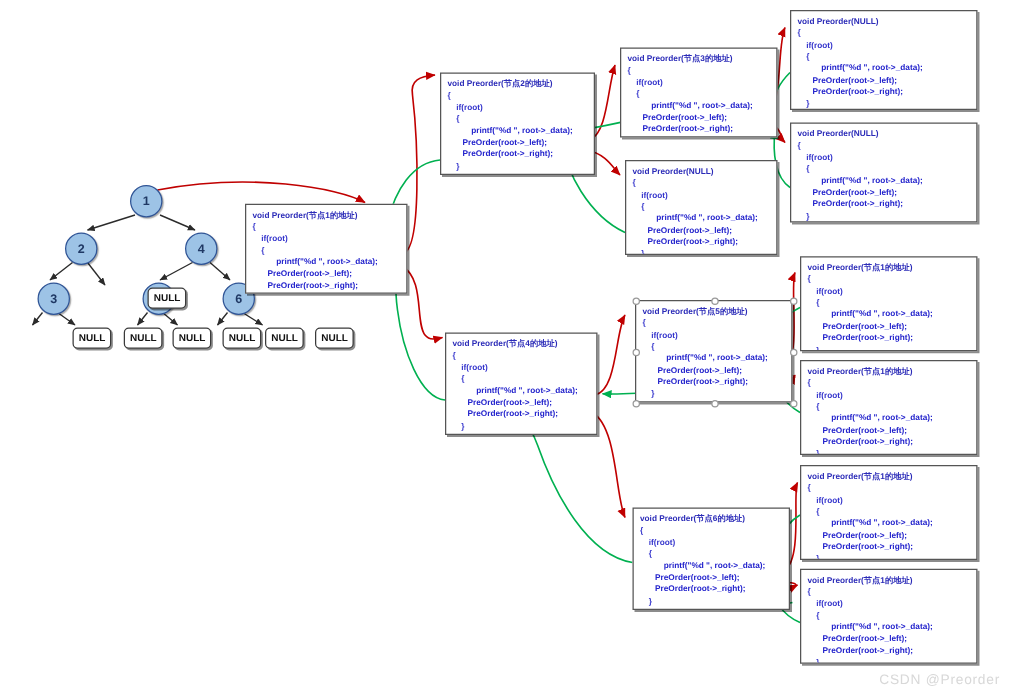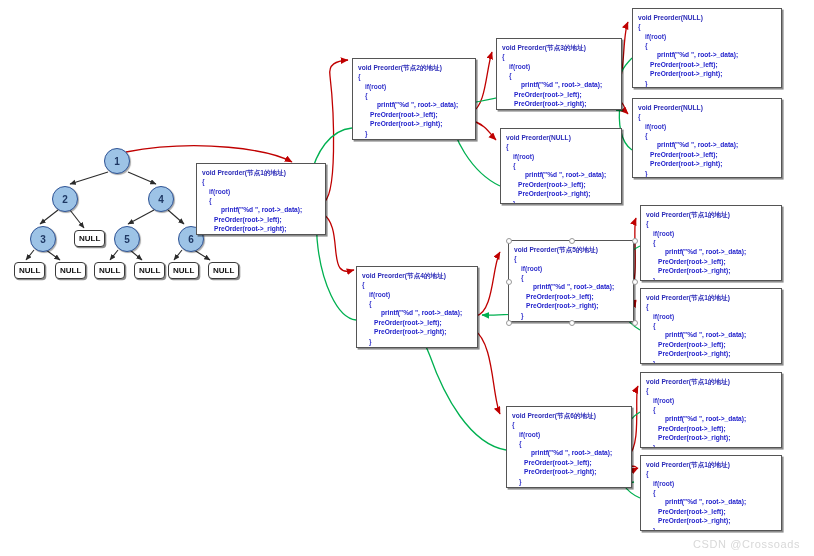--- a/index.html
+++ b/index.html
@@ -17,20 +17,21 @@
     display:flex;align-items:center;justify-content:center;
     font-size:10px;font-weight:bold;color:#1f3864;
     box-shadow:1px 1px 1px rgba(0,0,0,.35);
   }
   .nullbox{
     position:absolute;height:15px;border-radius:4px;
     background:#ffffff;border:1.3px solid #3a3a3a;
     display:flex;align-items:center;justify-content:center;
     font-size:8px;font-weight:bold;color:#111;padding:0 4px;
     box-shadow:1.3px 1.3px 0 rgba(0,0,0,.45);
+    margin-left:44px;
   }
 
   
   .codebox{
     position:absolute;background:#ffffff;border:1.1px solid #555;
     box-shadow:1.6px 1.6px 0 rgba(0,0,0,.45);
     font-family:"Liberation Sans","DejaVu Sans",sans-serif;
     font-size:6.6px;line-height:1.42;color:#3333cc;
     padding:4px 5px 4px 5px;box-sizing:border-box;overflow:hidden;
     white-space:pre;font-weight:bold;
@@ -175,14 +176,14 @@
       <div class="handle" style="left: 505.5px; top: 319.5px;"></div>
       <div class="handle" style="left: 568.5px; top: 319.5px;"></div>
       <div class="handle" style="left: 631.5px; top: 319.5px;"></div>
       <div class="codebox" style="left: 640px; top: 205px; width: 142px; height: 76px;"><div class="sig">void Preorder(节点1的地址)</div><div class="brace">{</div><div class="ind1 kw">if(root)</div><div class="ind1 brace">{</div><div class="ind3 stmt">printf("%d ", root-&gt;_data);</div><div class="ind2 stmt">PreOrder(root-&gt;_left);</div><div class="ind2 stmt">PreOrder(root-&gt;_right);</div><div class="ind1 brace">}</div></div>
       <div class="codebox" style="left: 640px; top: 288px; width: 142px; height: 76px;"><div class="sig">void Preorder(节点1的地址)</div><div class="brace">{</div><div class="ind1 kw">if(root)</div><div class="ind1 brace">{</div><div class="ind3 stmt">printf("%d ", root-&gt;_data);</div><div class="ind2 stmt">PreOrder(root-&gt;_left);</div><div class="ind2 stmt">PreOrder(root-&gt;_right);</div><div class="ind1 brace">}</div></div>
       <div class="codebox" style="left: 506px; top: 406px; width: 126px; height: 82px;"><div class="sig">void Preorder(节点6的地址)</div><div class="brace">{</div><div class="ind1 kw">if(root)</div><div class="ind1 brace">{</div><div class="ind3 stmt">printf("%d ", root-&gt;_data);</div><div class="ind2 stmt">PreOrder(root-&gt;_left);</div><div class="ind2 stmt">PreOrder(root-&gt;_right);</div><div class="ind1 brace">}</div><div class="brace">}</div></div>
       <div class="codebox" style="left: 640px; top: 372px; width: 142px; height: 76px;"><div class="sig">void Preorder(节点1的地址)</div><div class="brace">{</div><div class="ind1 kw">if(root)</div><div class="ind1 brace">{</div><div class="ind3 stmt">printf("%d ", root-&gt;_data);</div><div class="ind2 stmt">PreOrder(root-&gt;_left);</div><div class="ind2 stmt">PreOrder(root-&gt;_right);</div><div class="ind1 brace">}</div></div>
       <div class="codebox" style="left: 640px; top: 455px; width: 142px; height: 76px;"><div class="sig">void Preorder(节点1的地址)</div><div class="brace">{</div><div class="ind1 kw">if(root)</div><div class="ind1 brace">{</div><div class="ind3 stmt">printf("%d ", root-&gt;_data);</div><div class="ind2 stmt">PreOrder(root-&gt;_left);</div><div class="ind2 stmt">PreOrder(root-&gt;_right);</div><div class="ind1 brace">}</div></div>
     </div>
 
-  <div id="watermark">CSDN @Crossoads</div>
+  <div id="watermark">CSDN @Preorder</div>
 </div>
 
 </body></html>

